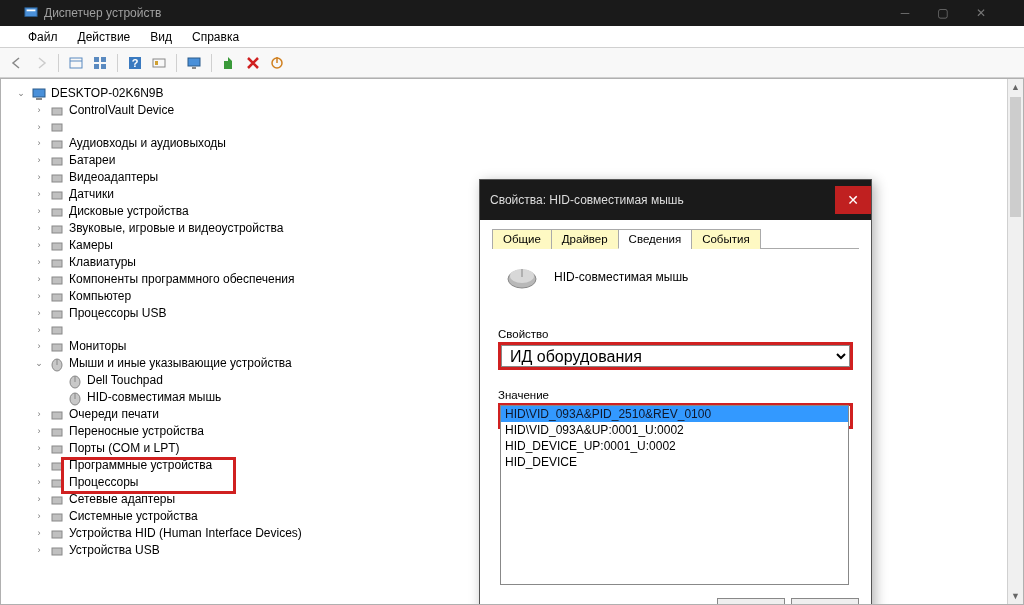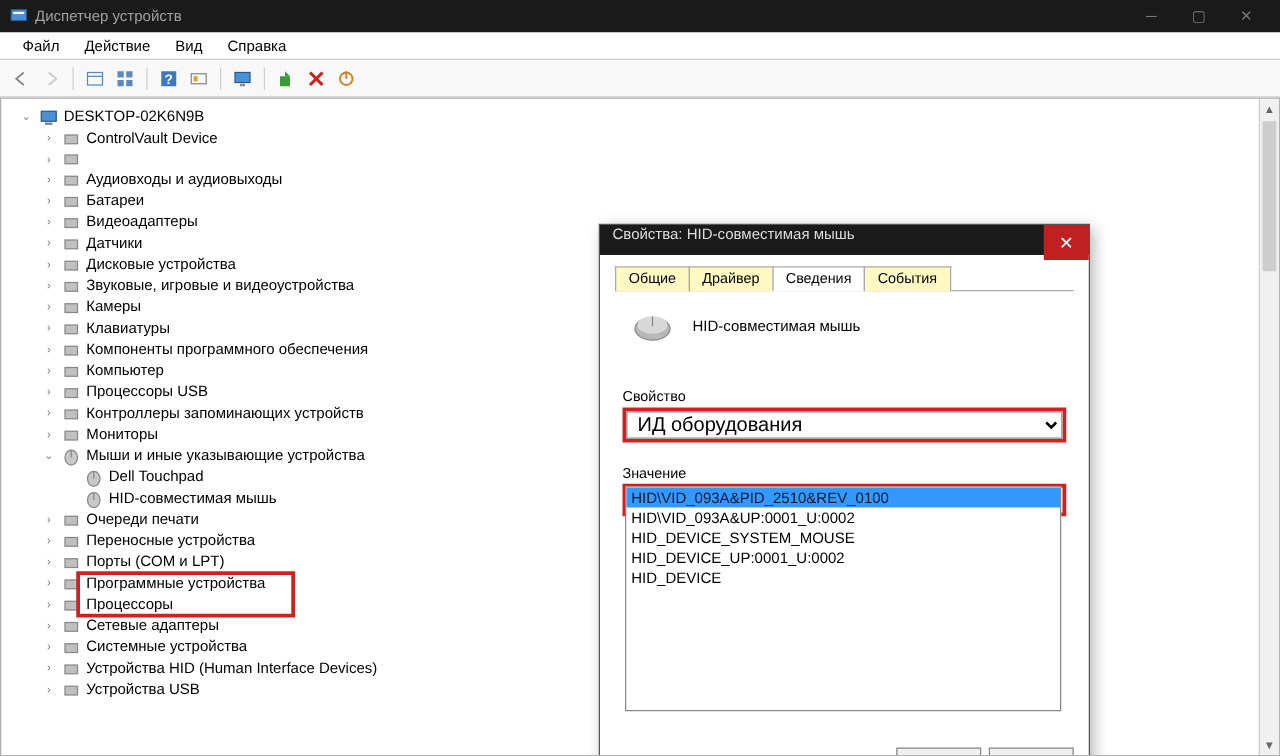--- a/index.html
+++ b/index.html
@@ -1,24 +1,24 @@
 <!DOCTYPE html>
 <html><head>
 <meta charset="utf-8">
 <style>
 * { box-sizing: border-box; margin: 0; padding: 0; }
 body { font-family: "Segoe UI", Tahoma, sans-serif; font-size: 12px; background: #fff; width: 1024px; height: 605px; overflow: hidden; position: relative; }
 
-.titlebar { background: #1a1a1a; color: #a0a0a0; height: 26px; display: flex; align-items: center; padding: 0 8px; }
+.titlebar { background: #1a1a1a; color: #a0a0a0; height: 26px; display: flex; align-items: center; padding: 0 24px; }
 .titlebar-icon { width: 14px; height: 14px; margin-right: 6px; display: inline-flex; }
 .titlebar-text { flex: 1; font-size: 12px; }
 .titlebar-btns { display: flex; }
 .titlebar-btn { width: 38px; height: 26px; display: flex; align-items: center; justify-content: center; color: #777; }
 
-.menubar { background: #fff; border-bottom: 1px solid #d0d0d0; height: 22px; display: flex; align-items: center; padding: 0 8px; }
+.menubar { background: #fff; border-bottom: 1px solid #d0d0d0; height: 22px; display: flex; align-items: center; padding: 0 18px; }
 .menu-item { padding: 2px 10px; cursor: default; }
 
 .toolbar { background: #f8f8f8; border-bottom: 1px solid #d0d0d0; height: 30px; display: flex; align-items: center; padding: 0 6px; gap: 2px; }
 .tool-btn { width: 22px; height: 22px; display: flex; align-items: center; justify-content: center; cursor: default; }
 .tool-sep { width: 1px; height: 18px; background: #d0d0d0; margin: 0 4px; }
 
 .content { position: relative; height: 527px; border: 1px solid #b0b0b0; margin: 0; overflow: hidden; }
 .tree { padding: 6px 0 6px 8px; overflow-y: auto; height: 100%; }
 .tree ul { list-style: none; padding-left: 18px; }
 .tree > ul { padding-left: 4px; }
@@ -28,21 +28,21 @@
 .node-icon { width: 16px; height: 16px; display: inline-flex; align-items: center; justify-content: center; font-size: 11px; }
 .node-label { font-size: 12px; }
 .highlight-box { border: 3px solid #d02020; position: absolute; pointer-events: none; }
 .hl-tree { left: 60px; top: 378px; width: 175px; height: 37px; }
 
 .scrollbar-v { position: absolute; right: 0; top: 0; bottom: 0; width: 16px; background: #f0f0f0; border-left: 1px solid #d0d0d0; }
 .scroll-arrow { height: 16px; display: flex; align-items: center; justify-content: center; font-size: 9px; color: #666; }
 .scroll-thumb { position: absolute; left: 2px; right: 2px; top: 18px; height: 120px; background: #cdcdcd; }
 
 .dialog { position: absolute; left: 478px; top: 100px; width: 393px; height: 452px; background: #fff; border: 1px solid #555; box-shadow: 3px 3px 12px rgba(0,0,0,0.3); }
-.dlg-title { background: #1a1a1a; color: #ddd; height: 24px; display: flex; padding: 0 10px; font-size: 12px; }
+.dlg-title { background: #1a1a1a; color: #ddd; height: 40px; display: flex; align-items: center; padding: 0 10px; font-size: 12px; }
 .dlg-title-text { flex: 1; }
 .dlg-close { width: 36px; height: 28px; background: #c02020; color: #fff; display: flex; align-items: center; justify-content: center; margin-right: -10px; font-size: 14px; }
 .dlg-body { padding: 8px 12px 12px 12px; }
 .tabs { display: flex; border-bottom: 1px solid #aaa; }
 .tab { padding: 3px 10px; border: 1px solid #aaa; border-bottom: none; background: #fef9c3; margin-right: -1px; position: relative; top: 1px; cursor: default; font-size: 11.5px; }
 .tab.active { background: #fff; border-bottom: 1px solid #fff; }
 .dev-header { display: flex; align-items: center; gap: 12px; padding: 14px 10px 18px 10px; }
 .dev-big-icon { width: 40px; height: 28px; }
 .prop-section { margin: 19px 6px 8px 6px; }
 .prop-label { font-size: 11.5px; margin-bottom: 2px; }
@@ -306,21 +306,20 @@
               </div>
             </li>
             <li>
               <div class="node">
                 <span class="expander">›</span>
                 <span class="node-icon">
                   <svg width="16" height="16">
                     <rect x="3" y="5" width="10" height="7" fill="#c0c0c0" stroke="#888"></rect>
                   </svg>
                 </span>
-                <span class="node-label">Контроллеры запоминающих устройств</span>
               </div>
             </li>
             <li>
               <div class="node">
                 <span class="expander">›</span>
                 <span class="node-icon">
                   <svg width="16" height="16">
                     <rect x="3" y="5" width="10" height="7" fill="#c0c0c0" stroke="#888"></rect>
                   </svg>
                 </span>
@@ -504,21 +503,20 @@
             <option>ИД оборудования</option>
           </select>
         </div>
       </div>
       <div class="prop-section">
         <div class="prop-label">Значение</div>
         <div class="hl-list-wrap" style="height:26px;overflow:visible;position:relative">
           <div class="prop-listbox" id="value-list" style="position:absolute;top:-1px;left:-1px;right:-1px;height:180px">
               <div class="selected">HID\VID_093A&amp;PID_2510&amp;REV_0100</div>
               <div>HID\VID_093A&amp;UP:0001_U:0002</div>
-              <div>HID_DEVICE_SYSTEM_MOUSE</div>
               <div>HID_DEVICE_UP:0001_U:0002</div>
               <div>HID_DEVICE</div>
             </div>
         </div>
       </div>
     </div>
     <div class="dlg-btns">
       <button class="dlg-btn">OK</button>
       <button class="dlg-btn">Отмена</button>
     </div>

